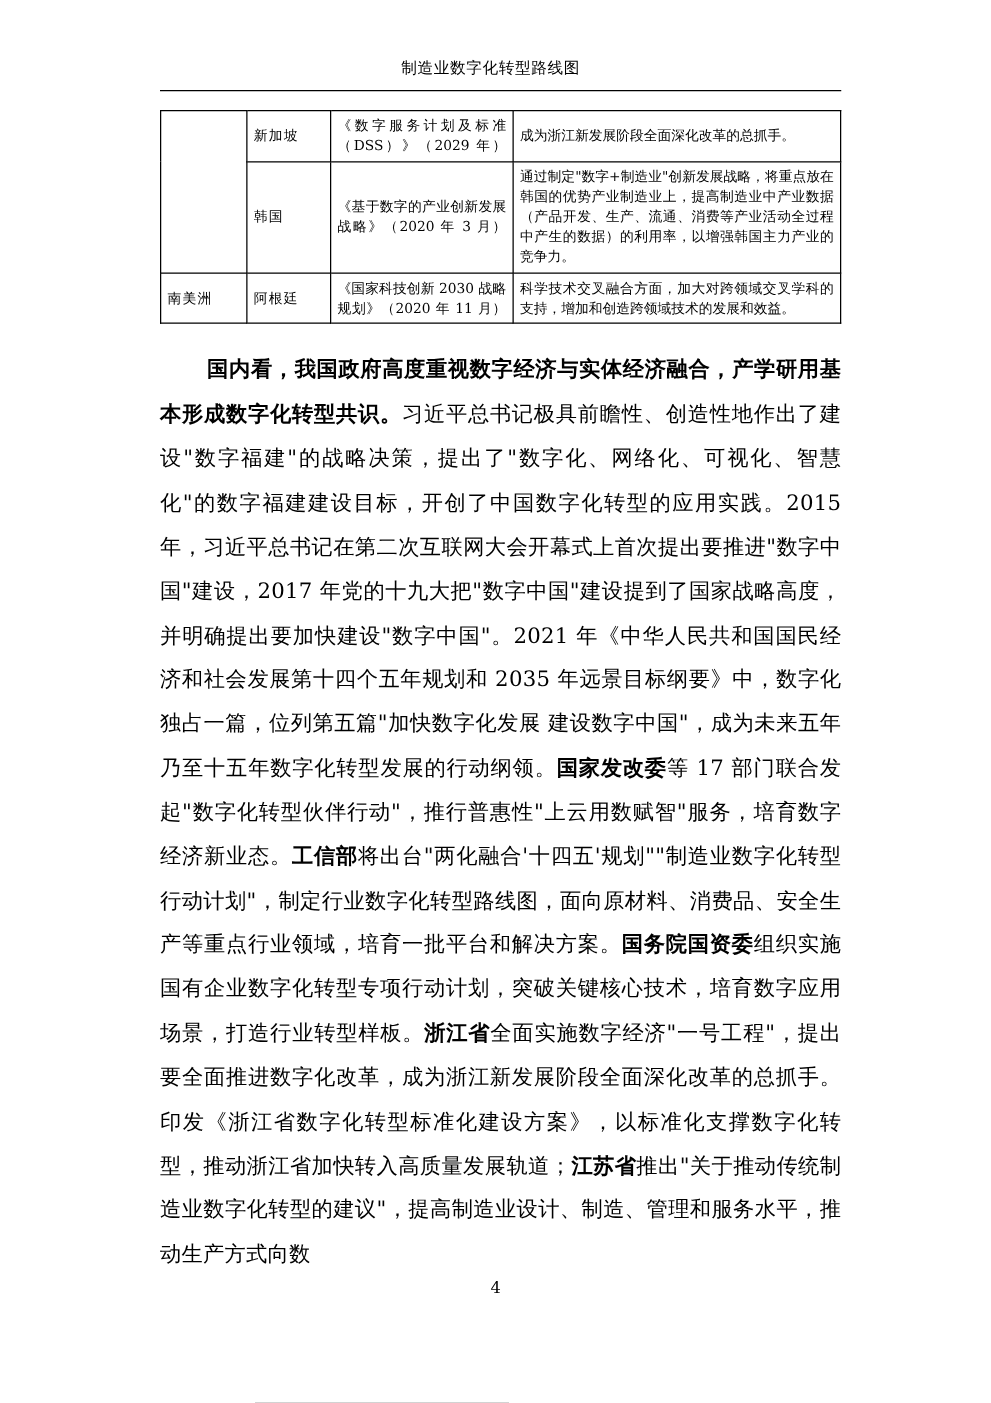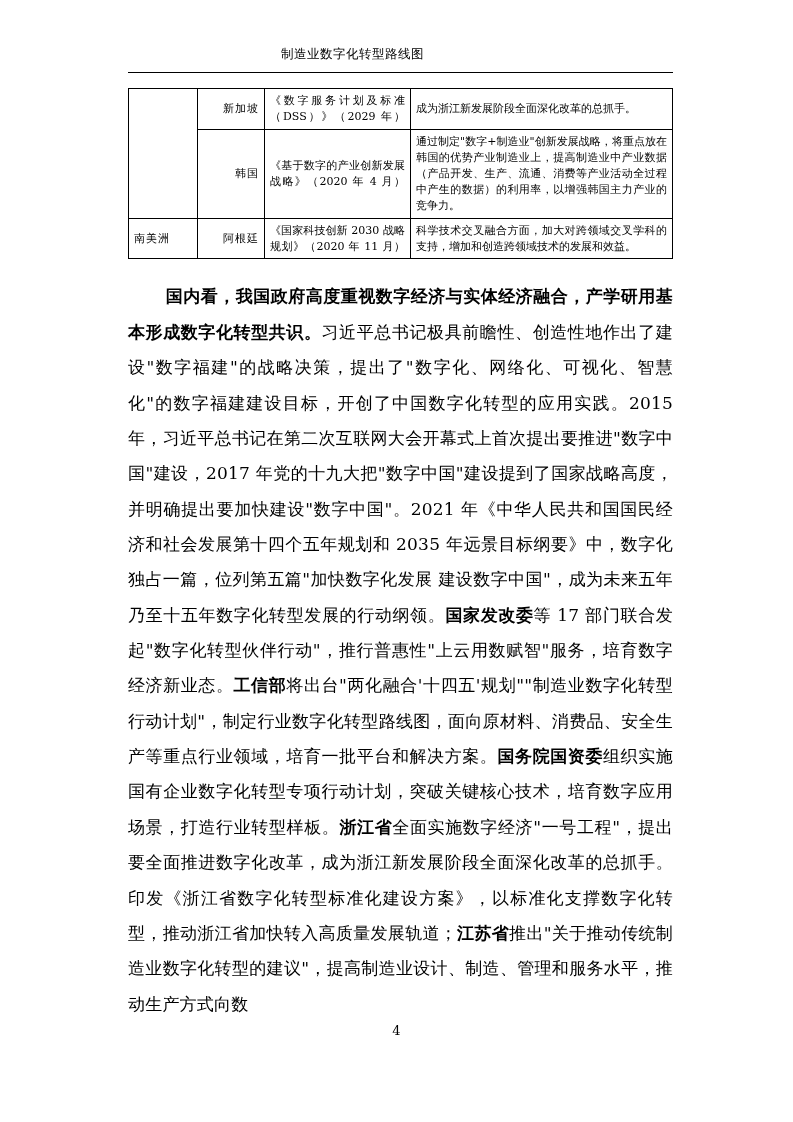--- a/index.html
+++ b/index.html
@@ -21,20 +21,21 @@
   .header {
     position: absolute;
     top: 46px;
     left: 0;
     width: 705px;
     text-align: center;
     font-family: Liberation Mono, monospace;
     font-size: 12.5px;
     letter-spacing: 0.5px;
     color: #000;
+    padding-left: 40px;
   }
   .header-rule {
     position: absolute;
     top: 72px;
     left: 128px;
     width: 545px;
     border-bottom: 1px solid #000;
   }
   .content {
     position: absolute;
@@ -55,21 +56,21 @@
     vertical-align: middle;
     font-family: "DejaVu Serif", "Liberation Serif", serif;
   }
   td.col-region {
     width: 58px;
     text-align: left;
     letter-spacing: 1px;
   }
   td.col-country {
     width: 56px;
-    text-align: right;
+    text-align: left;
     letter-spacing: 1px;
   }
   td.col-policy {
     width: 135px;
     text-align: justify;
     text-align-last: justify;
   }
   td.col-desc {
     text-align: justify;
   }
@@ -112,21 +113,21 @@
     <table class="tbl">
       <tbody>
         <tr>
           <td class="col-region" rowspan="2"></td>
           <td class="col-country">新加坡</td>
           <td class="col-policy">《数字服务计划及标准（DSS）》（2029 年）</td>
           <td class="col-desc">成为浙江新发展阶段全面深化改革的总抓手。</td>
         </tr>
         <tr>
           <td class="col-country">韩国</td>
-          <td class="col-policy">《基于数字的产业创新发展战略》（2020 年 4 月）</td>
+          <td class="col-policy">《基于数字的产业创新发展战略》（2020 年 3 月）</td>
           <td class="col-desc">通过制定"数字+制造业"创新发展战略，将重点放在韩国的优势产业制造业上，提高制造业中产业数据（产品开发、生产、流通、消费等产业活动全过程中产生的数据）的利用率，以增强韩国主力产业的竞争力。</td>
         </tr>
         <tr>
           <td class="col-region">南美洲</td>
           <td class="col-country">阿根廷</td>
           <td class="col-policy">《国家科技创新 2030 战略规划》（2020 年 11 月）</td>
           <td class="col-desc">科学技术交叉融合方面，加大对跨领域交叉学科的支持，增加和创造跨领域技术的发展和效益。</td>
         </tr>
       </tbody>
     </table>

